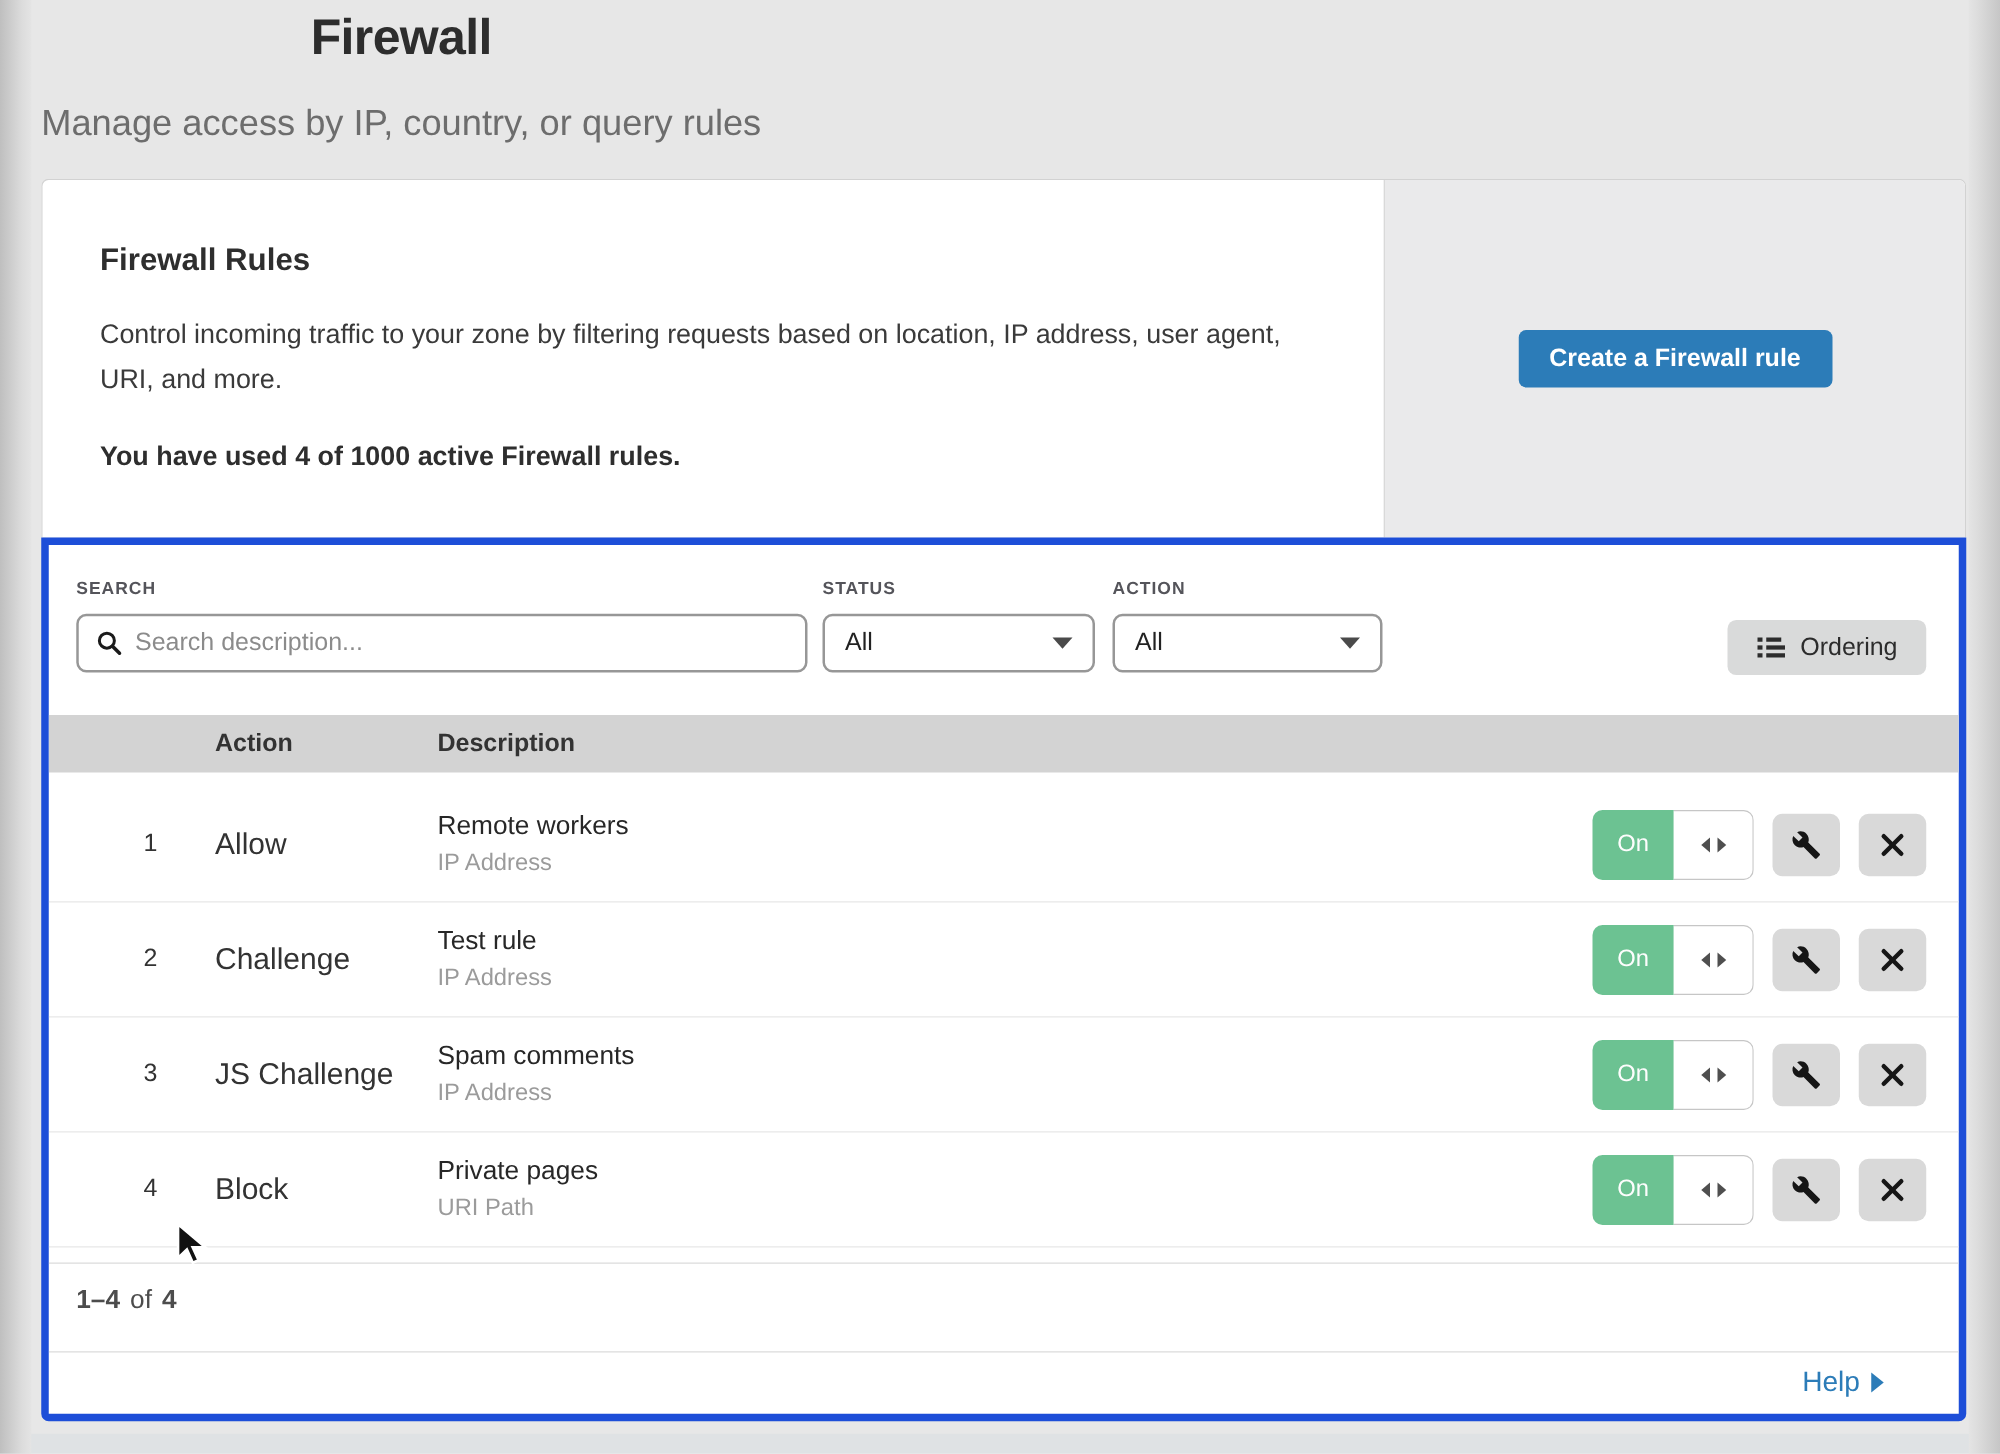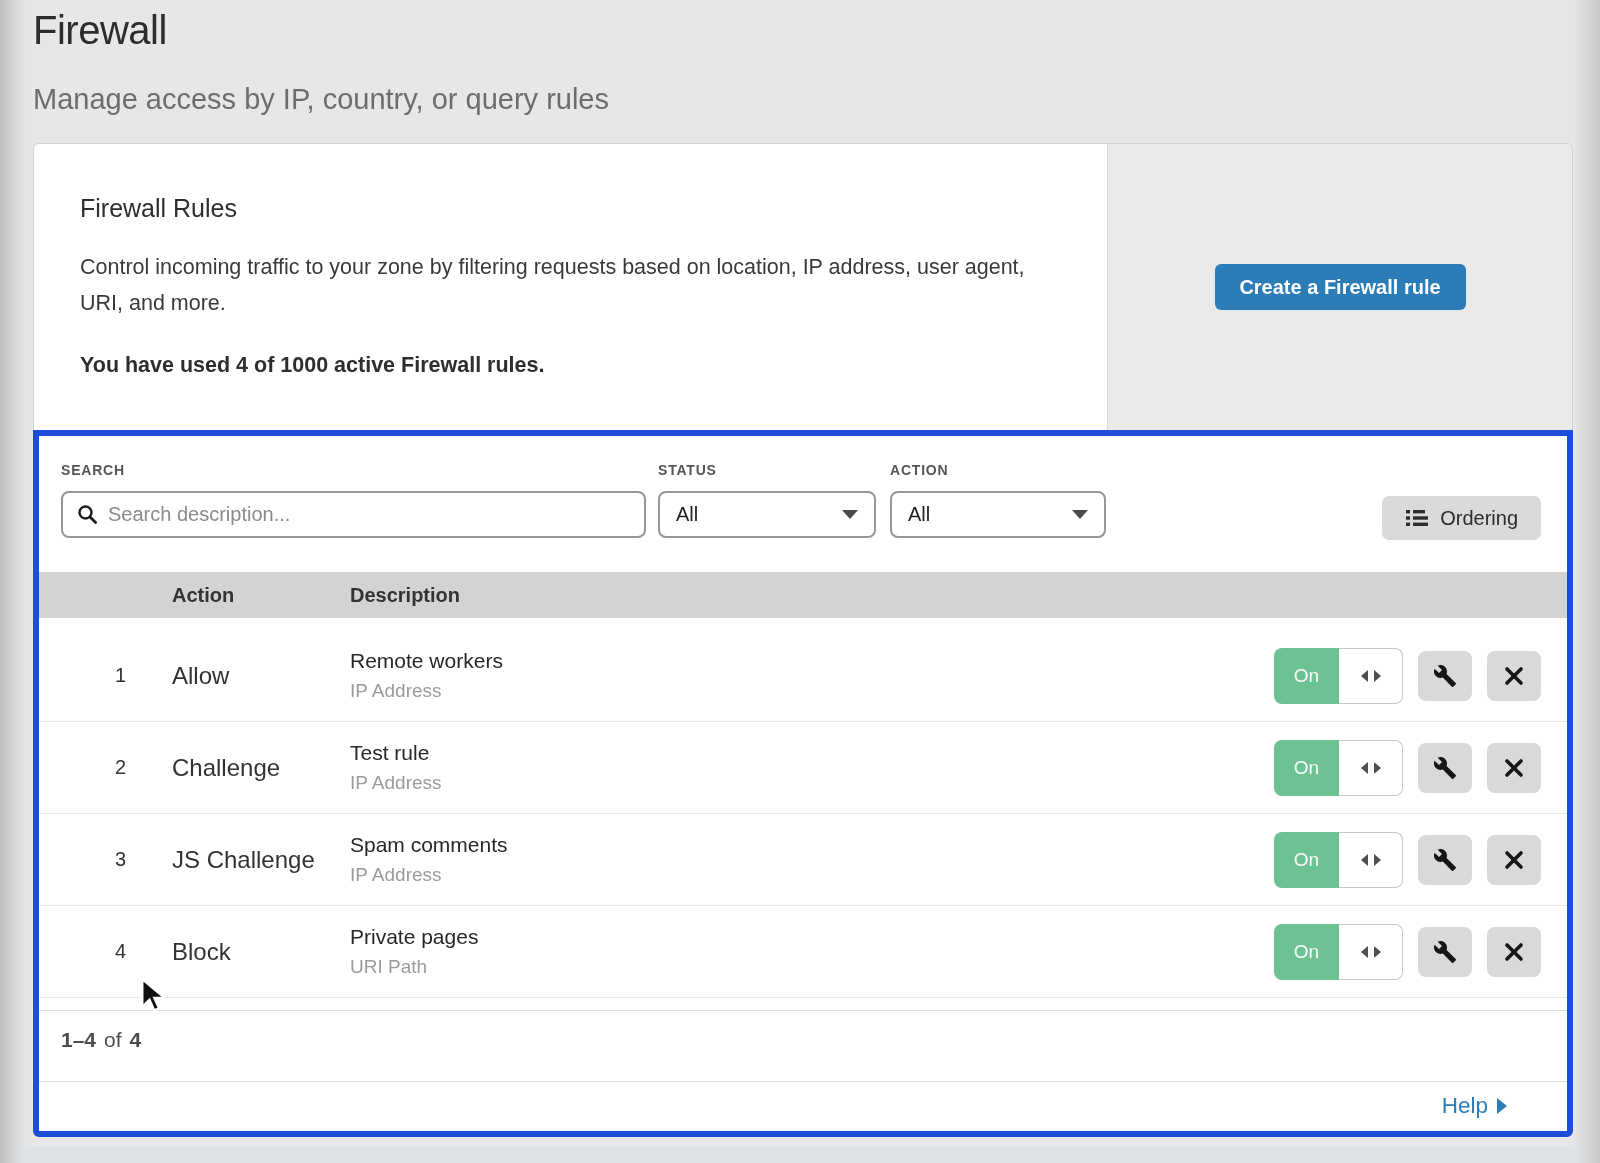--- a/index.html
+++ b/index.html
@@ -10,31 +10,31 @@
     position:relative; overflow:hidden;
     color:#2f2f2f;
   }
   .edge { position:absolute; top:0; bottom:0; width:25px; z-index:5; pointer-events:none; }
   .edge.left  { left:0;  background:linear-gradient(90deg,#bfbfbf,#dcdcdc 70%,#e4e4e4); }
   .edge.right { right:0; background:linear-gradient(270deg,#c6c6c6,#dcdcdc 70%,#e4e4e4); }
   .bottom-strip { position:absolute; left:0; right:0; bottom:0; height:16px; background:#dfe2e4; }
 
   
   .page-header { position:absolute; left:33px; top:8px; }
-  .page-header h1 { font-size:40px; font-weight:400; letter-spacing:-0.5px; color:#2d2d2d; }
+  .page-header h1 { font-size:40px; font-weight:700; letter-spacing:-0.5px; color:#2d2d2d;text-align:center; }
   .page-header p  { margin-top:30px; font-size:29px; font-weight:400; color:#6d6d6d; }
 
   
   .hero-card {
     position:absolute; left:33px; top:143px; width:1540px; height:287px;
     background:#fff; border:1px solid #d2d2d2; border-bottom:none;
     border-radius:6px 6px 0 0; display:flex; overflow:hidden;
   }
   .hero-left { flex:1; padding:50px 60px 0 46px; }
-  .hero-left h2 { font-size:25px; font-weight:400; color:#2e2e2e; }
+  .hero-left h2 { font-size:25px; font-weight:700; color:#2e2e2e; }
   .hero-desc { margin-top:26px; max-width:950px; font-size:21.5px; line-height:36px; color:#3a3a3a; }
   .hero-usage { margin-top:32px; font-size:21.5px; font-weight:700; color:#2e2e2e; }
   .hero-right {
     width:465px; background:#eaeaeb; border-left:1px solid #d9d9d9;
     display:flex; align-items:center; justify-content:center;
   }
   .btn-primary {
     width:251px; height:46px; border:none; border-radius:6px;
     background:var(--accent-blue,#2c7cb8); color:#fff;
     font-family:inherit; font-size:20px; font-weight:700; cursor:pointer;

